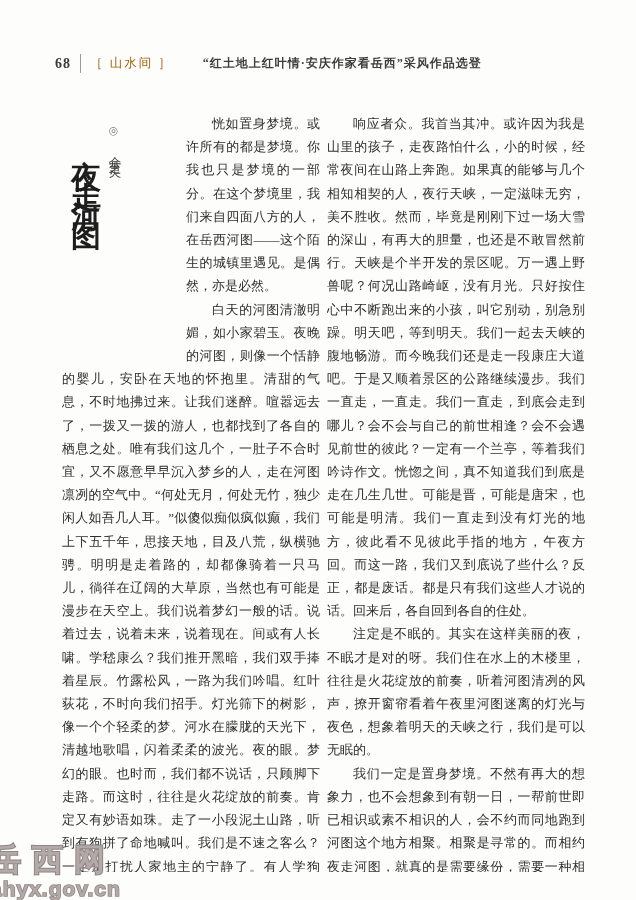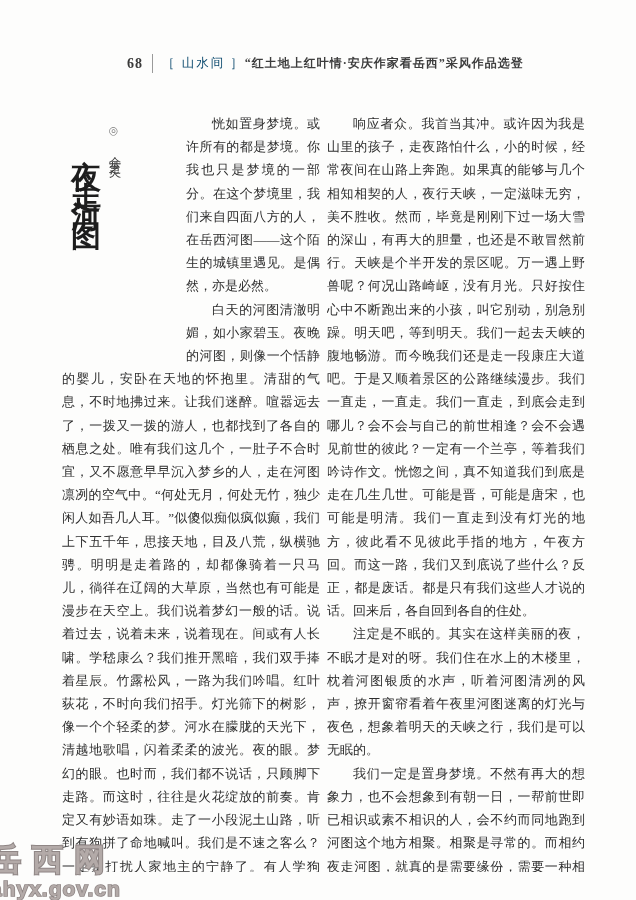--- a/index.html
+++ b/index.html
@@ -19,39 +19,39 @@
 
   
   .hdr {
     position: absolute;
     top: 54px;
     left: 55px;
     right: 40px;
     display: flex;
     align-items: center;
     white-space: nowrap;
-    justify-content: center;
   }
   .hdr .pgnum {
     font-size: 14px;
     font-weight: bold;
     letter-spacing: 1px;
     color: #3a3a3a;
     margin-right: 9px;
   }
   .hdr .hdr-rule {
     width: 1px;
     height: 19px;
     background: #9a9a9a;
     margin-right: 9px;
   }
   .hdr .section {
     font-size: 12.5px;
     letter-spacing: 2px;
-    color: #0c4a6e;
+    color: #a16207;
+    margin-right: 30px;
   }
   .hdr .series {
     font-size: 12px;
     font-weight: 600;
     letter-spacing: 1px;
     color: #3d3d3d;
   }
 
   
   .columns {
@@ -161,21 +161,21 @@
           <span>余芝灵</span>
         </div>
         <h1 class="v-title">夜走河图</h1>
       </div>
       <p>恍如置身梦境。或许所有的都是梦境。你我也只是梦境的一部分。在这个梦境里，我们来自四面八方的人，在岳西河图——这个陌生的城镇里遇见。是偶然，亦是必然。</p>
       <p>白天的河图清澈明媚，如小家碧玉。夜晚的河图，则像一个恬静的婴儿，安卧在天地的怀抱里。清甜的气息，不时地拂过来。让我们迷醉。喧嚣远去了，一拨又一拨的游人，也都找到了各自的栖息之处。唯有我们这几个，一肚子不合时宜，又不愿意早早沉入梦乡的人，走在河图凛冽的空气中。“何处无月，何处无竹，独少闲人如吾几人耳。”似傻似痴似疯似癫，我们上下五千年，思接天地，目及八荒，纵横驰骋。明明是走着路的，却都像骑着一只马儿，徜徉在辽阔的大草原，当然也有可能是漫步在天空上。我们说着梦幻一般的话。说着过去，说着未来，说着现在。间或有人长啸。学嵇康么？我们推开黑暗，我们双手捧着星辰。竹露松风，一路为我们吟唱。红叶荻花，不时向我们招手。灯光筛下的树影，像一个个轻柔的梦。河水在朦胧的天光下，清越地歌唱，闪着柔柔的波光。夜的眼。梦幻的眼。也时而，我们都不说话，只顾脚下走路。而这时，往往是火花绽放的前奏。肯定又有妙语如珠。走了一小段泥土山路，听到有狗拼了命地喊叫。我们是不速之客么？一定是打扰人家地主的宁静了。有人学狗叫，与它套近乎。可是狗不理不睬，不认亲戚，继续喊叫。感觉夜都被撕破了。有人提议，不如我们夜走天峡吧。</p>
     </div>
 
     <div class="col">
       <p>响应者众。我首当其冲。或许因为我是山里的孩子，走夜路怕什么，小的时候，经常夜间在山路上奔跑。如果真的能够与几个相知相契的人，夜行天峡，一定滋味无穷，美不胜收。然而，毕竟是刚刚下过一场大雪的深山，有再大的胆量，也还是不敢冒然前行。天峡是个半开发的景区呢。万一遇上野兽呢？何况山路崎岖，没有月光。只好按住心中不断跑出来的小孩，叫它别动，别急别躁。明天吧，等到明天。我们一起去天峡的腹地畅游。而今晚我们还是走一段康庄大道吧。于是又顺着景区的公路继续漫步。我们一直走，一直走。我们一直走，到底会走到哪儿？会不会与自己的前世相逢？会不会遇见前世的彼此？一定有一个兰亭，等着我们吟诗作文。恍惚之间，真不知道我们到底是走在几生几世。可能是晋，可能是唐宋，也可能是明清。我们一直走到没有灯光的地方，彼此看不见彼此手指的地方，午夜方回。而这一路，我们又到底说了些什么？反正，都是废话。都是只有我们这些人才说的话。回来后，各自回到各自的住处。</p>
-      <p>注定是不眠的。其实在这样美丽的夜，不眠才是对的呀。我们住在水上的木楼里，枕着河图银质的水声，听着河图清冽的风声，撩开窗帘看着午夜里河图迷离的灯光与夜色，想象着明天的天峡之行，我们是可以无眠的。</p>
+      <p>注定是不眠的。其实在这样美丽的夜，不眠才是对的呀。我们住在水上的木楼里，往往是火花绽放的前奏，听着河图清冽的风声，撩开窗帘看着午夜里河图迷离的灯光与夜色，想象着明天的天峡之行，我们是可以无眠的。</p>
       <p>我们一定是置身梦境。不然有再大的想象力，也不会想象到有朝一日，一帮前世即已相识或素不相识的人，会不约而同地跑到河图这个地方相聚。相聚是寻常的。而相约夜走河图，就真的是需要缘份，需要一种相通的气息。是夜，我们被群山拥抱着，被梦境环绕着，被河图温柔的手臂触摸着，变成了河图的婴孩。我们都不需要辨别谁是谁。不用问谁姓什么叫什么。</p>
 
     </div>
 
   </div>
 
   <div class="watermark">
     <div class="wm-name">岳西网</div>
     <div class="wm-url">ahyx.gov.cn</div>
   </div>

